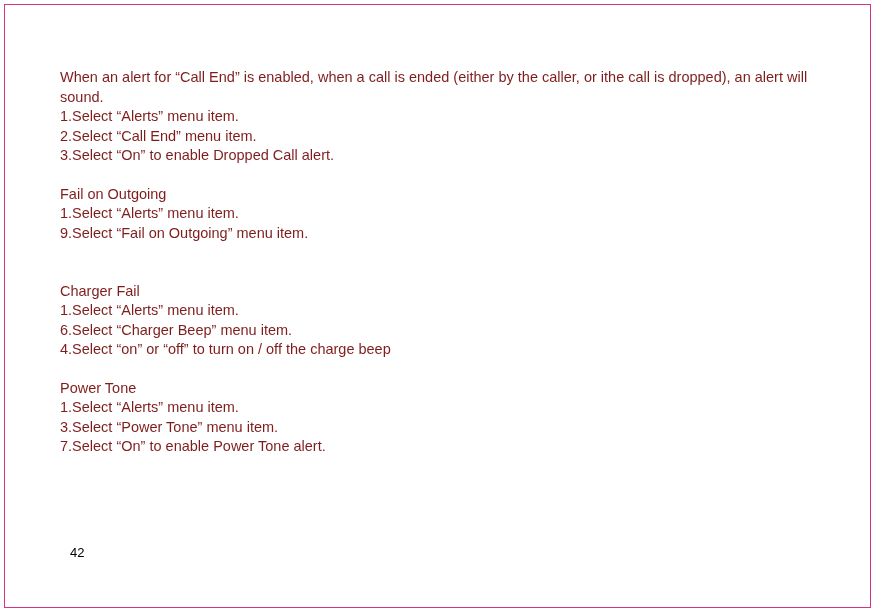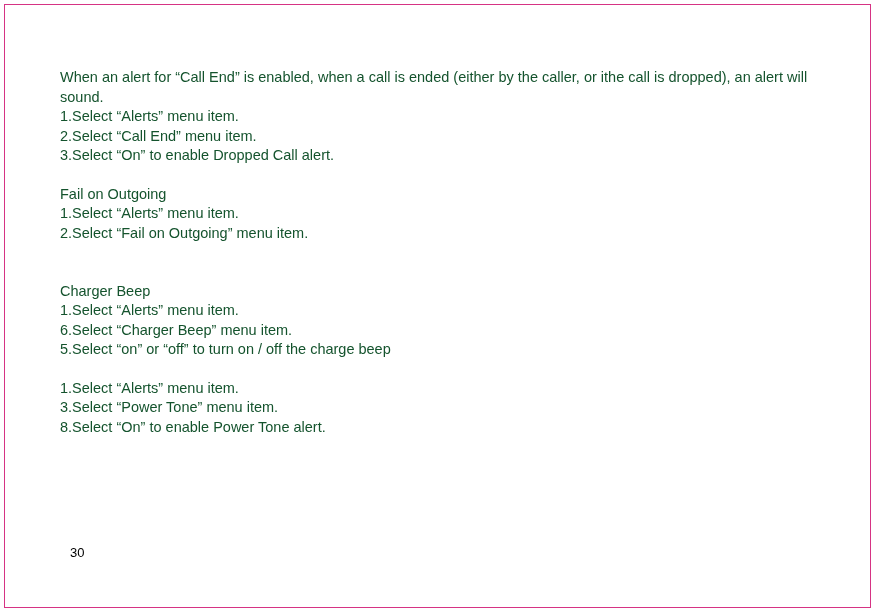--- a/index.html
+++ b/index.html
@@ -22,21 +22,21 @@
       bottom: 4px;
       border: 1px solid #d63384;
     }
     .content {
       position: absolute;
       top: 68px;
       left: 60px;
       right: 50px;
       font-size: 14.5px;
       line-height: 1.35;
-      color: #14532d;
+      color: #7f1d1d;
     }
     .section {
       margin-bottom: 19px;
     }
     .section:last-of-type {
       margin-bottom: 0;
     }
     .heading {
       font-weight: normal;
     }
@@ -58,31 +58,32 @@
   <div class="section">
     <div>When an alert for “Call End” is enabled, when a call is ended (either by the caller,  or ithe call is dropped), an alert will sound.</div>
     <div>1.Select “Alerts” menu item.</div>
     <div>2.Select “Call End” menu item.</div>
     <div>3.Select “On” to enable Dropped Call alert.</div>
   </div>
 
   <div class="section">
     <div class="heading">Fail on Outgoing</div>
     <div>1.Select “Alerts” menu item.</div>
-    <div>2.Select “Fail on Outgoing” menu item.</div>
+    <div>9.Select “Fail on Outgoing” menu item.</div>
   </div>
 
   <div class="section" style="margin-top:38px;">
-    <div class="heading">Charger Beep</div>
+    <div class="heading">Charger Fail</div>
     <div>1.Select “Alerts” menu item.</div>
     <div>6.Select “Charger Beep” menu item.</div>
-    <div>5.Select “on” or “off” to turn on / off the charge beep</div>
+    <div>4.Select “on” or “off” to turn on / off the charge beep</div>
   </div>
 
   <div class="section">
+    <div class="heading">Power Tone</div>
     <div>1.Select “Alerts” menu item.</div>
     <div>3.Select “Power Tone” menu item.</div>
-    <div>8.Select “On” to enable Power Tone alert.</div>
+    <div>7.Select “On” to enable Power Tone alert.</div>
   </div>
 
 </div>
 
-<div class="page-number">30</div>
+<div class="page-number">42</div>
 
 </body></html>

